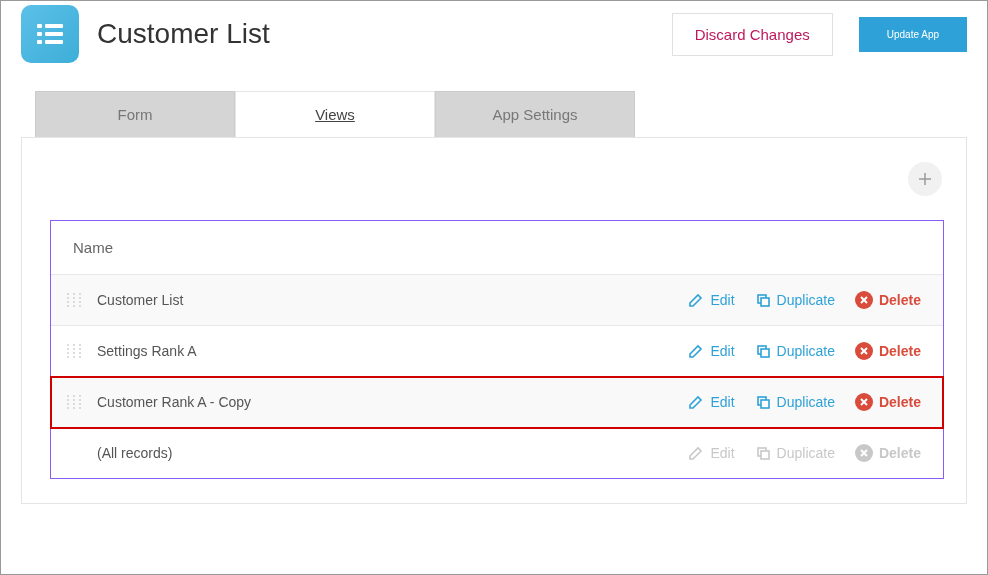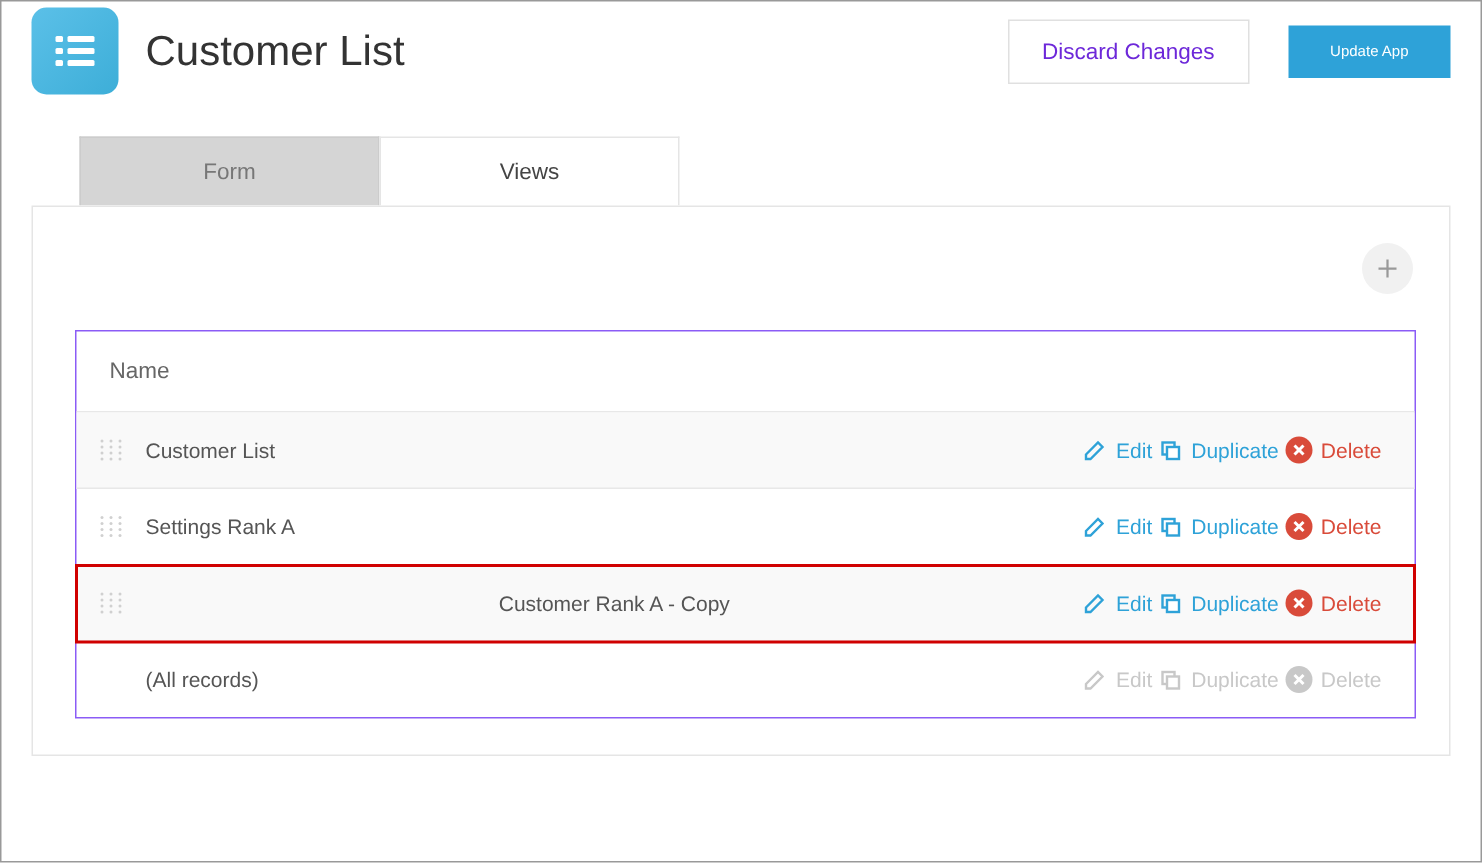--- a/index.html
+++ b/index.html
@@ -6,61 +6,61 @@
   body { background: #fff; width: 988px; height: 575px; border: 1px solid #999; overflow: hidden; }
   .wrap { padding: 4px 20px 0 20px; }
   .header { display: flex; align-items: center; gap: 18px; }
   .app-icon {
     width: 58px; height: 58px; border-radius: 10px;
     background: linear-gradient(135deg, #5bc0e8, #3daed8);
     display: flex; align-items: center; justify-content: center;
   }
   .page-title { font-size: 28px; font-weight: 400; color: #333; flex: 1; }
   .discard-btn {
-    border: 1px solid #e0e0e0; background: #fff; color: #6d28d9;
+    border: 1px solid #e0e0e0; background: #fff; color: #be185d;
     font-size: 15px; padding: 12px 22px; cursor: pointer;
   }
   .update-btn {
     background: #2ea2d8; color: #fff; border: none;
     font-size: 10px; padding: 12px 28px; cursor: pointer; margin-left: 8px;
   }
-  .tabs { display: flex; margin-top: 28px; margin-left: 32px; }
+  .tabs { display: flex; margin-top: 28px; margin-left: 14px; }
   .tab {
     flex: 0 0 200px; text-align: center; padding: 14px 0;
     background: #d5d5d5; color: #777; font-size: 15px;
     border: 1px solid #ccc; border-bottom: none; cursor: pointer;
   }
-  .tab.active { background: #fff; color: #444; border-color: #e5e5e5; }
+  .tab.active { background: #fff; color: #444; border-color: #e5e5e5; text-decoration: underline; }
   .panel {
     border: 1px solid #e5e5e5; background: #fff;
     margin-left: 0; padding: 28px 22px 24px 28px; position: relative;
   }
   .add-btn {
     position: absolute; top: 24px; right: 24px;
     width: 34px; height: 34px; border-radius: 50%;
     background: #f1f1f1; display:flex; align-items:center; justify-content:center;
     cursor: pointer; color:#888; font-size:22px; font-weight:300;
   }
   .table { border: 1px solid #8b5cf6; margin-top: 54px; }
   .thead { padding: 18px 22px; color: #666; font-size: 15px; border-bottom: 1px solid #e8e8e8; }
   .row {
     display: flex; align-items: center; padding: 16px 22px 16px 12px;
     border-bottom: 1px solid #e8e8e8; position: relative;
   }
   .row:last-child { border-bottom: none; }
   .row.shaded { background: #f9f9f9; }
-  .row.highlight { outline: 2px solid #d00000; outline-offset: -1px; z-index: 1; text-align: center; }
+  .row.highlight { outline: 2px solid #d00000; outline-offset: -1px; z-index: 1; }
   .drag { width: 22px; display:flex; flex-direction:column; gap:2px; align-items:center; margin-right:6px; }
   .drag span { width:14px; height:2px; display:flex; justify-content:space-between; }
   .drag span i { width:2px; height:2px; background:#d0d0d0; border-radius:50%; }
   .row-name { flex:1; color:#555; font-size:14px; padding-left:6px; }
-  .actions { display:flex; align-items:center; gap:4px; }
+  .actions { display:flex; align-items:center; gap:20px; }
   .act { display:flex; align-items:center; gap:6px; cursor:pointer; font-size:14px; }
   .act.edit, .act.dup { color:#2ea2d8; }
-  .act.del { color:#d94b3a; }
+  .act.del { color:#d94b3a;font-weight:bold; }
   .act.disabled { color:#c8c8c8; cursor:default; }
   .icon-edit svg, .icon-dup svg, .icon-del svg { display:block; }
   .icon-del { width:18px; height:18px; border-radius:50%; background:#d94b3a; display:flex;align-items:center;justify-content:center; }
   .icon-del.disabled{ background:#c8c8c8; }
   .icon-del svg { stroke:#fff; }
 </style>
 </head>
 <body>
 
 <div class="wrap">
@@ -76,20 +76,21 @@
       </svg>
     </div>
     <div class="page-title">Customer List</div>
     <button class="discard-btn">Discard Changes</button>
     <button class="update-btn">Update App</button>
   </div>
 
   <div class="tabs" id="tabs">
       <div class="tab">Form</div>
       <div class="tab active">Views</div>
+      <div class="tab">App Settings</div>
     </div>
 
   <div class="panel">
     <div class="add-btn">
       <svg width="16" height="16" viewBox="0 0 16 16">
         <line x1="8" y1="2" x2="8" y2="14" stroke="#999" stroke-width="1.5"></line>
         <line x1="2" y1="8" x2="14" y2="8" stroke="#999" stroke-width="1.5"></line>
       </svg>
     </div>
     <div class="table">

